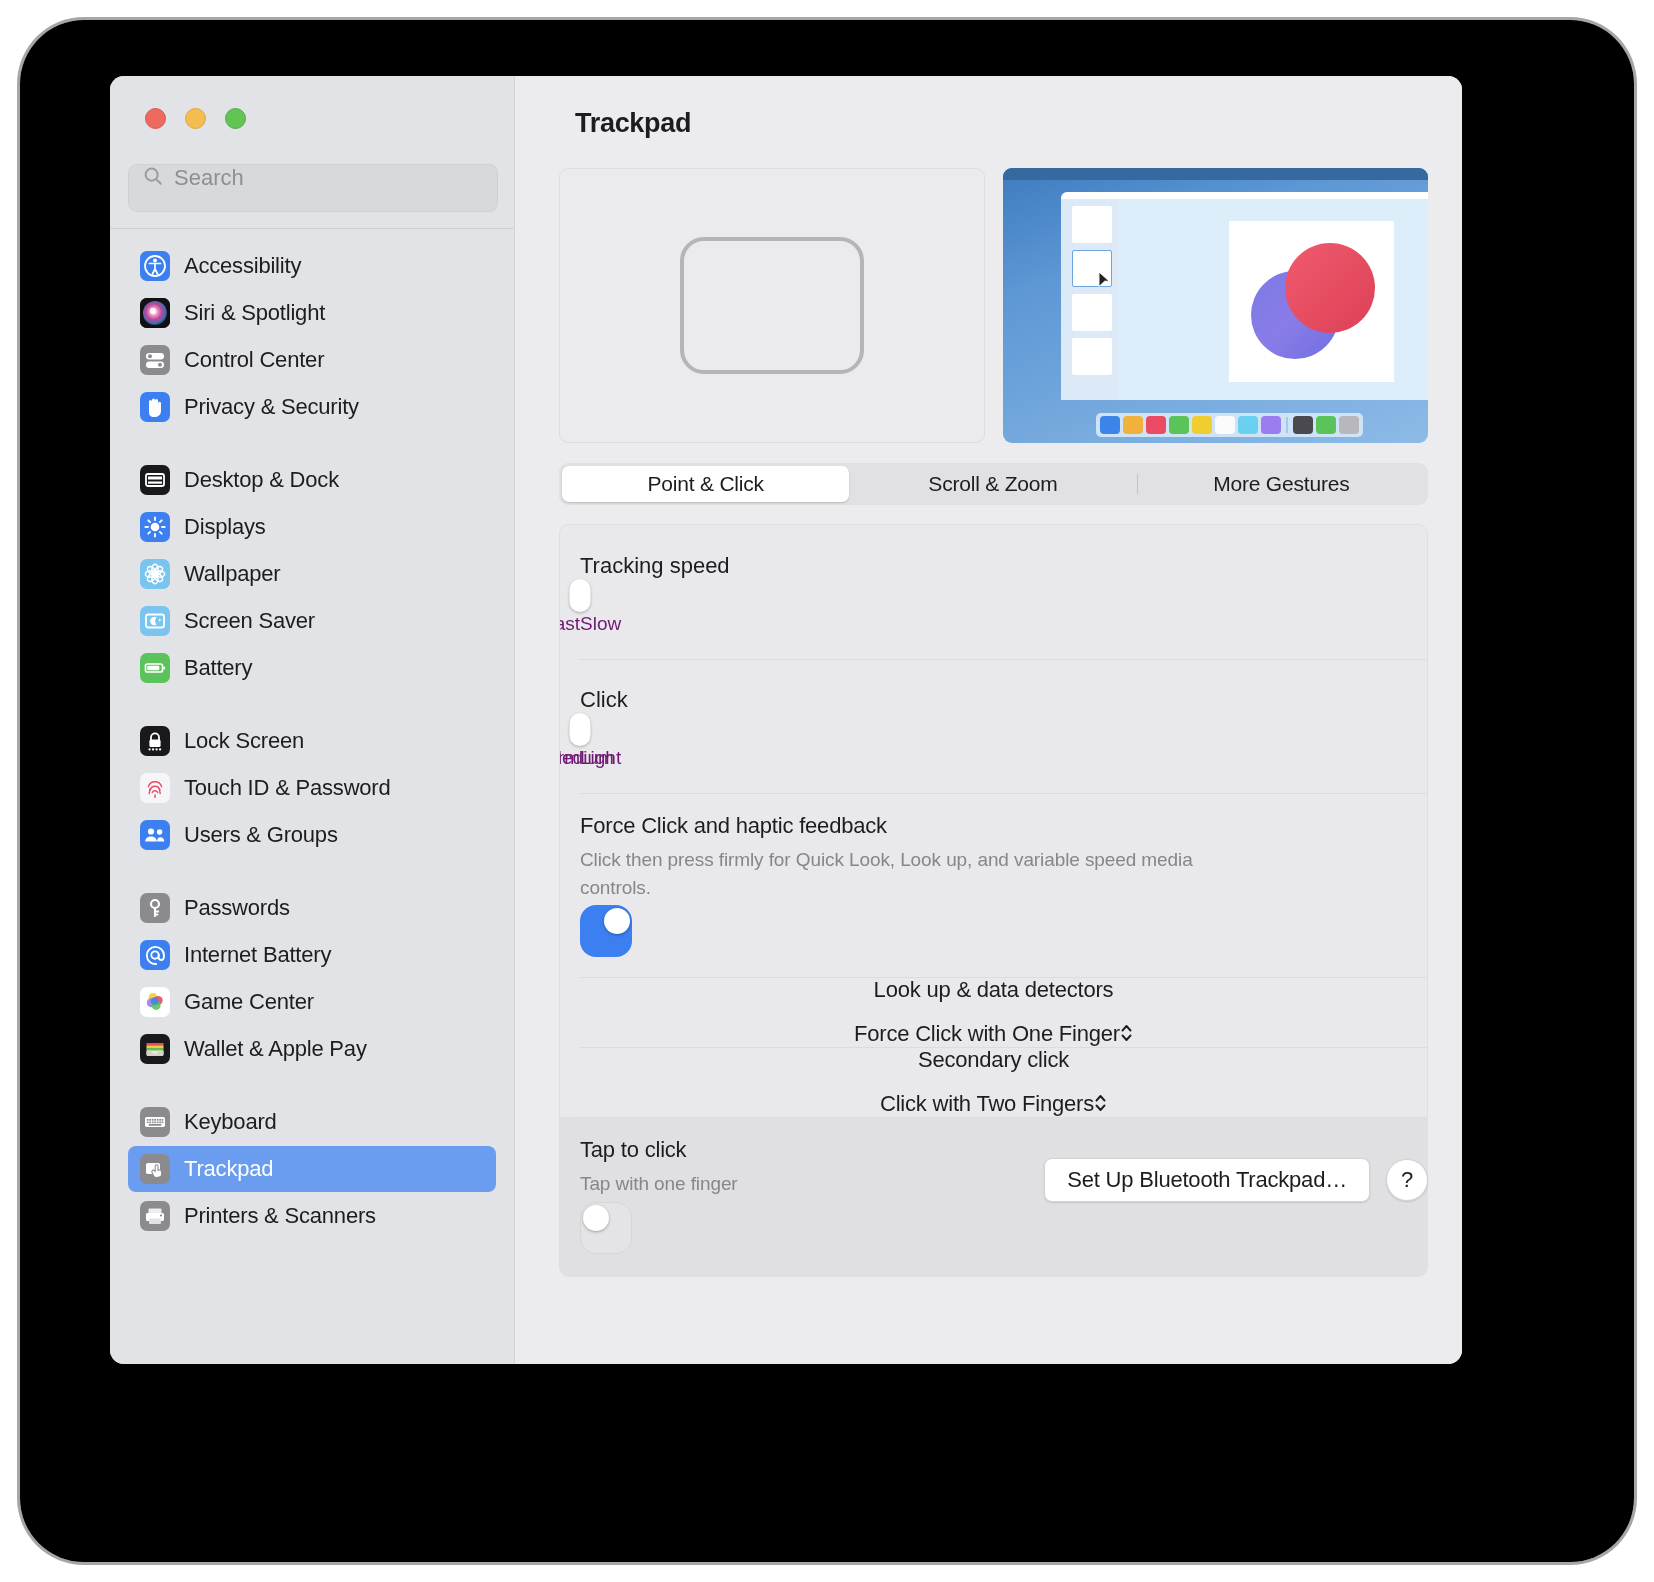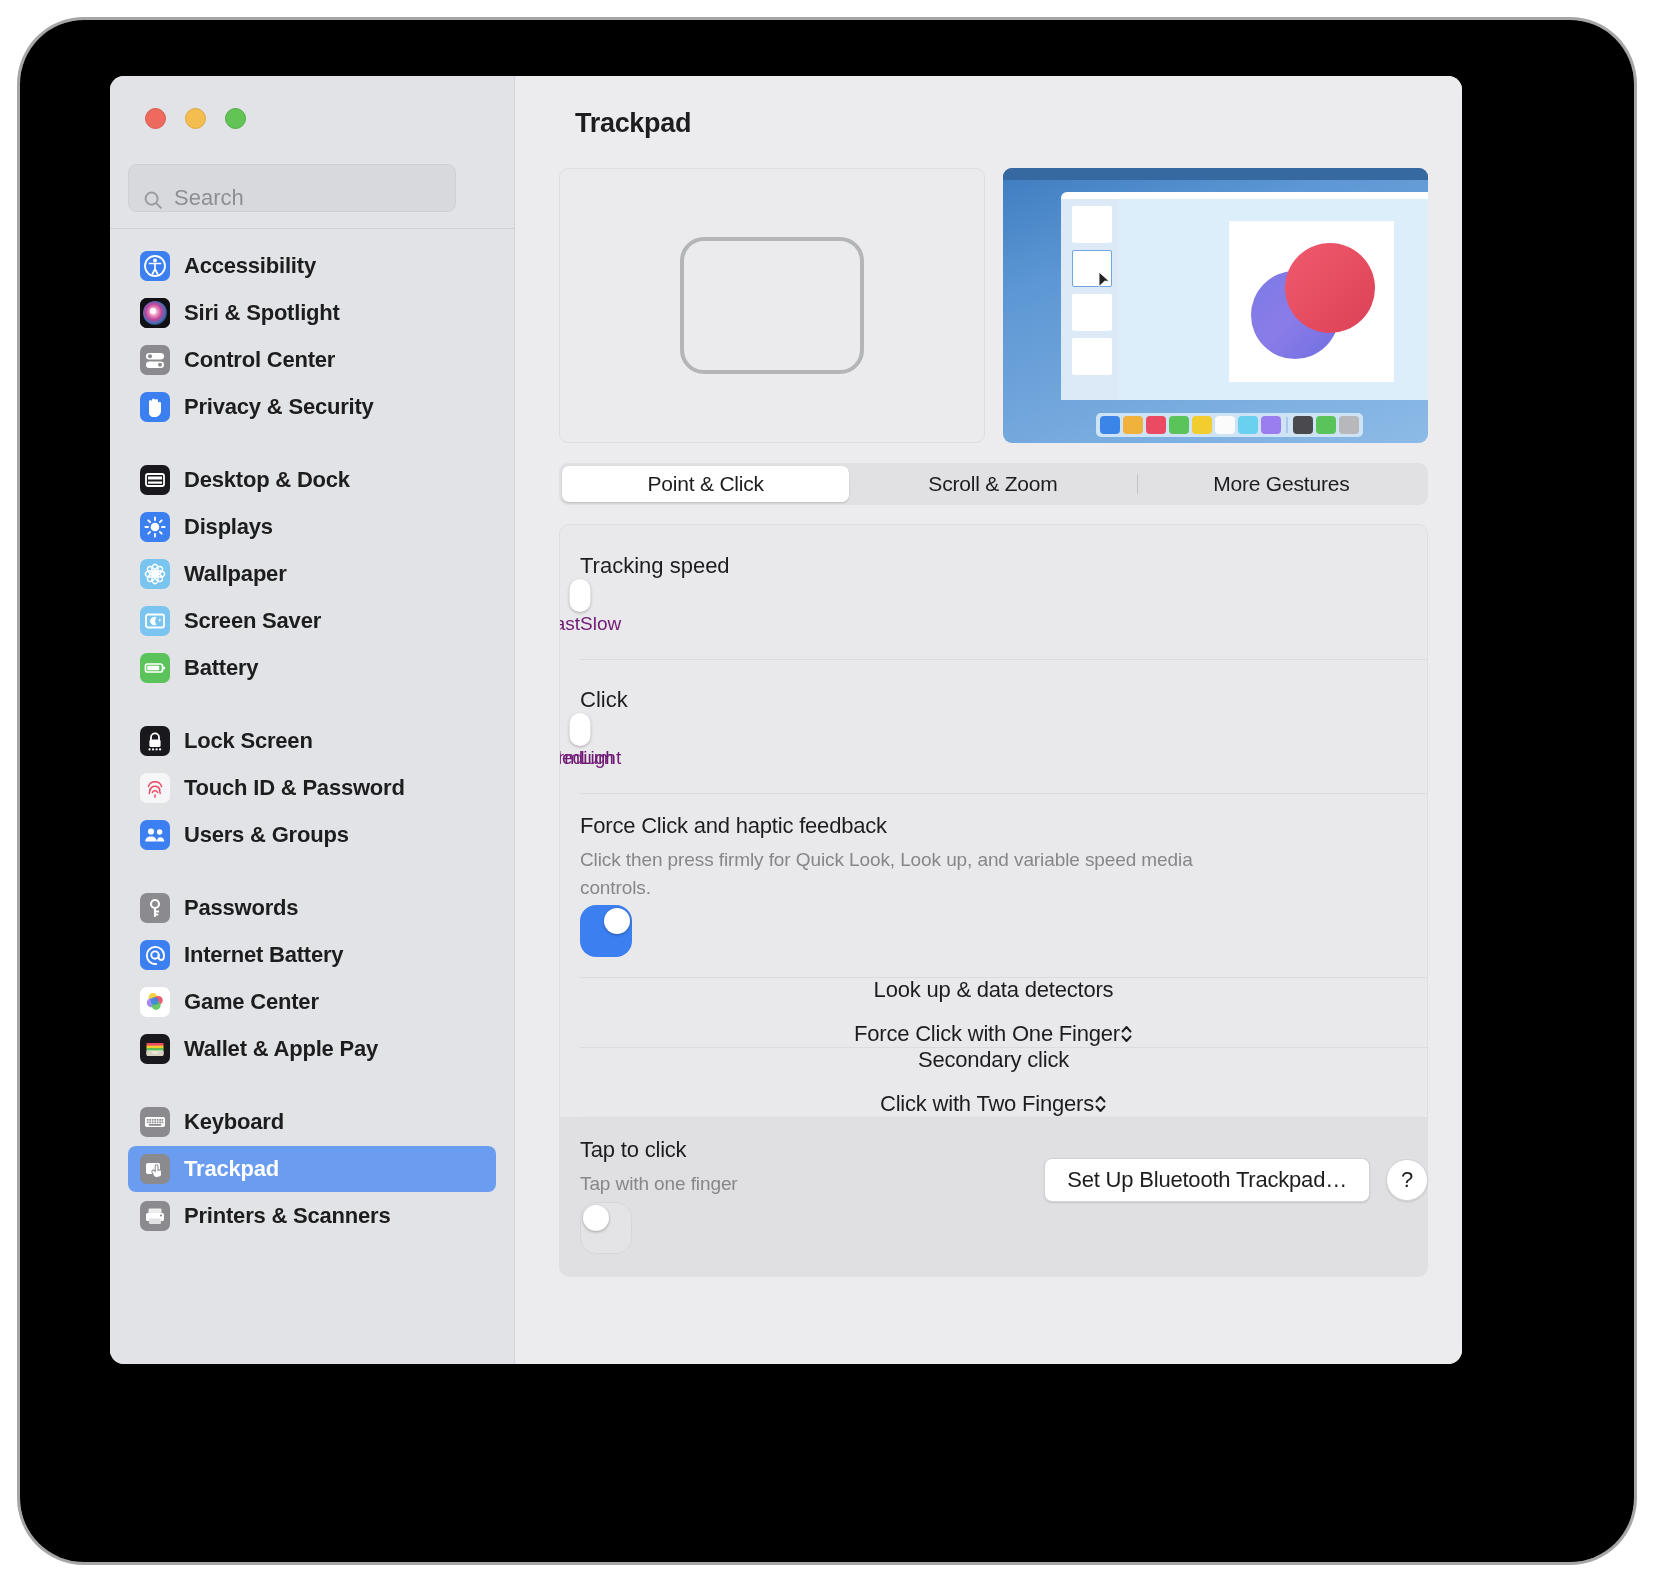--- a/index.html
+++ b/index.html
@@ -60,25 +60,25 @@
   }
   .tl { width: 21px; height: 21px; border-radius: 50%; }
   .tl.red    { background: #ee6a5f; border: 0.5px solid #d9574f; }
   .tl.yellow { background: #f4bd4f; border: 0.5px solid #dfa73f; }
   .tl.green  { background: #61c454; border: 0.5px solid #51ab46; }
 
   
   .search-wrap {
     position: absolute;
     left: 18px; top: 88px;
-    width: 328px; height: 48px;
+    width: 370px; height: 48px;
     background: #d8d9dc;
     border-radius: 9px;
     display: flex;
-    align-items: flex-end;
+    align-items: flex-start;
     padding: 0 13px;
     border: 0.5px solid #cfd0d3;
   }
   .search-icon { width: 22px; height: 22px; flex: 0 0 22px; margin-right: 10px; opacity: .55; }
   .search-input {
     border: none;
     background: transparent;
     outline: none;
     font-size: 22px;
     font-family: "Liberation Sans", sans-serif;
@@ -94,21 +94,20 @@
     background: #d0d1d4;
   }
 
   #sidebar-list {
     position: absolute;
     left: 0; top: 159px;
     width: 100%;
     bottom: 0;
     padding: 8px 18px 0 18px;
     overflow: hidden;
-    font-weight: bold;
   }
 
   .sb-item {
     display: flex;
     align-items: center;
     height: 46px;
     border-radius: 8px;
     padding: 0 12px;
     margin-bottom: 1px;
     cursor: default;
@@ -368,21 +367,21 @@
     width: 26px; height: 26px;
     border-radius: 50%;
     background: #ffffff;
     box-shadow: 0 1px 3px rgba(0,0,0,0.3);
   }
   .toggle.on  .thumb { right: 2.5px; }
   .toggle.off .thumb { left: 2px; }
 
   
   .popup-value {
-    display: flex; align-items: center; 
+    display: flex; align-items: flex-start; 
     font-size: 22px; color: #1d1d1f;
     letter-spacing: -0.2px;
   }
   .chev-updown { width: 13px; height: 24px; flex: 0 0 13px; }
 
   .row-highlight { background: #e0e0e2; }
 
   
   #bottom-bar {
     position: absolute;

